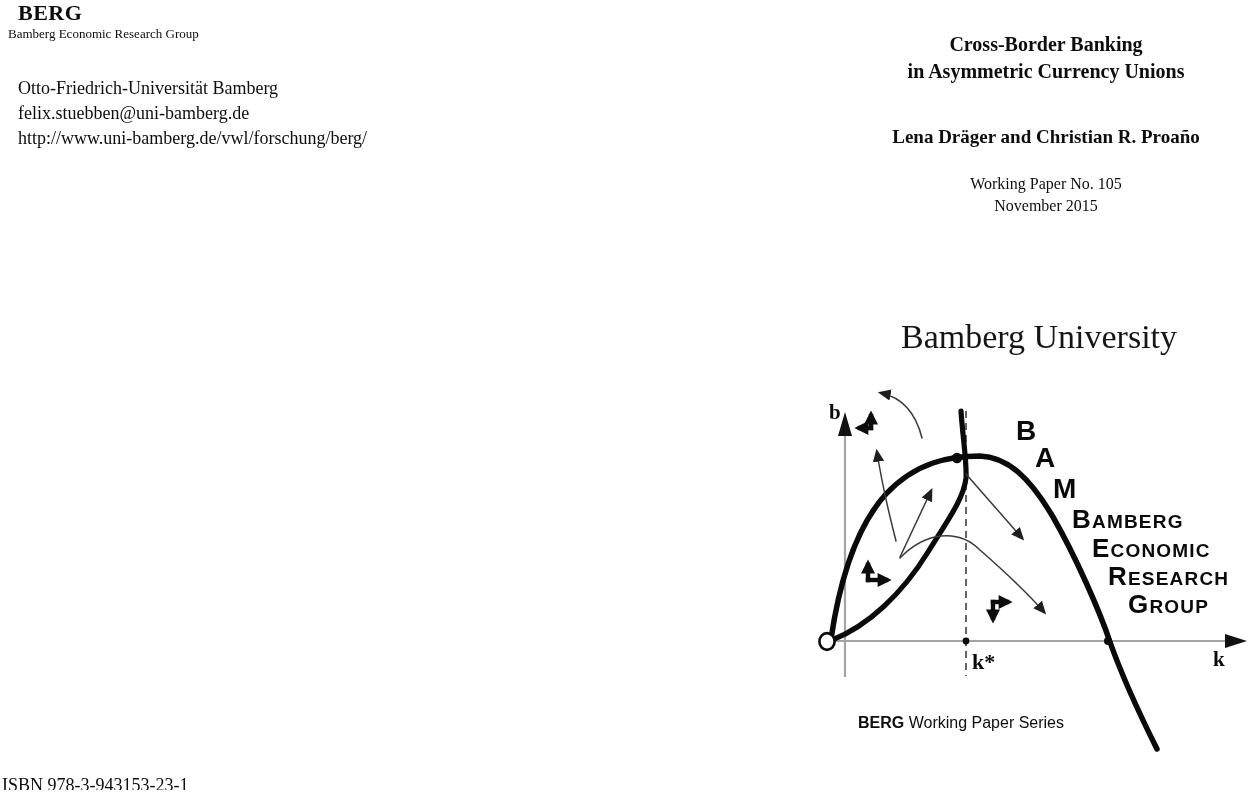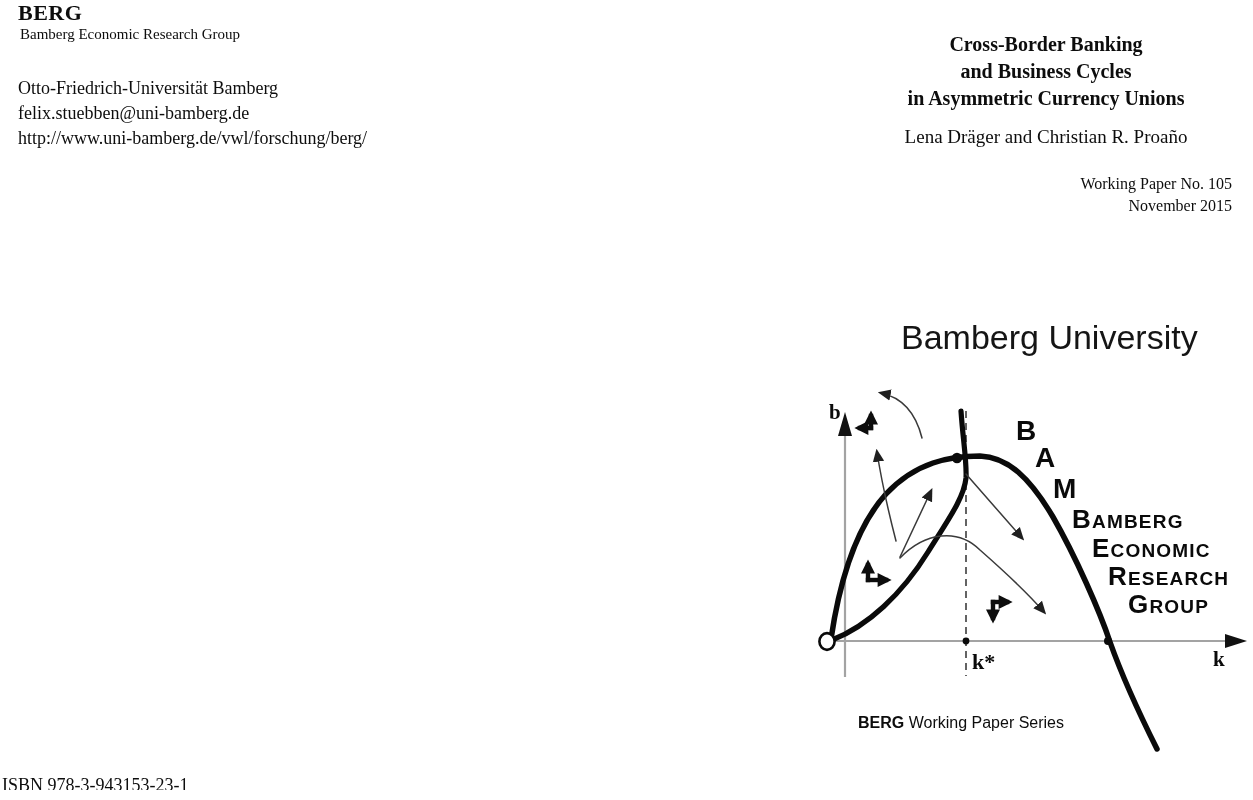--- a/index.html
+++ b/index.html
@@ -8,33 +8,33 @@
     width:1253px;height:790px;
     background:#ffffff;
     overflow:hidden;
     font-family:"Liberation Serif", serif;
     color:#0d0d0d;
   }
   .abs{position:absolute;}
 
   
   .pub-name{left:18px;top:0px;font-size:22px;font-weight:bold;letter-spacing:.5px;}
-  .pub-sub{left:20px;top:26px;font-size:15px;}
+  .pub-sub{left:8px;top:26px;font-size:13px;}
   .pub-addr{left:18px;top:76px;font-size:18px;line-height:25px;}
 
   
   .title-block{left:860px;top:31px;width:372px;text-align:center;}
   .title-line{font-size:20px;font-weight:bold;line-height:27px;}
-  .authors{left:860px;top:126px;width:372px;text-align:center;font-size:19px;font-weight:normal;}
-  .series-block{left:860px;top:173px;width:372px;text-align:right;font-size:16px;line-height:22px;}
+  .authors{left:860px;top:126px;width:372px;text-align:center;font-size:19px;font-weight:bold;}
+  .series-block{left:860px;top:173px;width:372px;text-align:center;font-size:16px;line-height:22px;}
 
   
   .university{
     left:901px;top:318px;width:300px;
-    font-family:Liberation Sans, sans-serif;
+    font-family:Liberation Serif, serif;
     font-size:34px;color:#151515;white-space:nowrap;
   }
 
   
   #fig{left:800px;top:380px;}
   #fig text{fill:#0a0a0a;}
   .ax-label{font-family:"Liberation Serif", serif;font-weight:bold;font-size:21px;}
   .kstar{font-family:"Liberation Serif", serif;font-weight:bold;font-size:22px;}
   .cascade{font-family:"Liberation Sans", sans-serif;font-weight:bold;font-size:28px;}
   .grp-line{font-family:"Liberation Sans", sans-serif;font-weight:bold;letter-spacing:1.2px;}
@@ -54,21 +54,20 @@
   <div class="abs pub-name">BERG</div>
   <div class="abs pub-sub">Bamberg Economic Research Group</div>
   <div class="abs pub-addr">
     <div>Otto-Friedrich-Universität Bamberg</div>
     <div>felix.stuebben@uni-bamberg.de</div>
     <div>http://www.uni-bamberg.de/vwl/forschung/berg/</div>
   </div>
 
   <div class="abs title-block">
     <div class="title-line">Cross-Border Banking</div>
-    <div class="title-line">and Business Cycles</div>
     <div class="title-line">in Asymmetric Currency Unions</div>
   </div>
   <div class="abs authors">Lena Dräger and Christian R. Proaño</div>
   <div class="abs series-block">
     <div>Working Paper No. 105</div>
     <div>November 2015</div>
   </div>
 
   <div class="abs university">Bamberg University</div>
 

